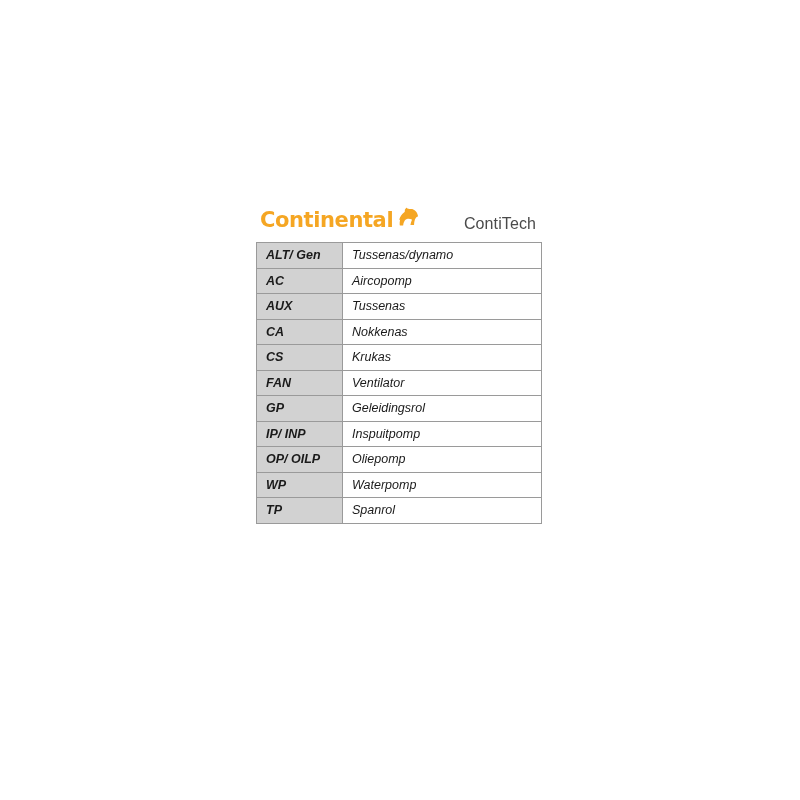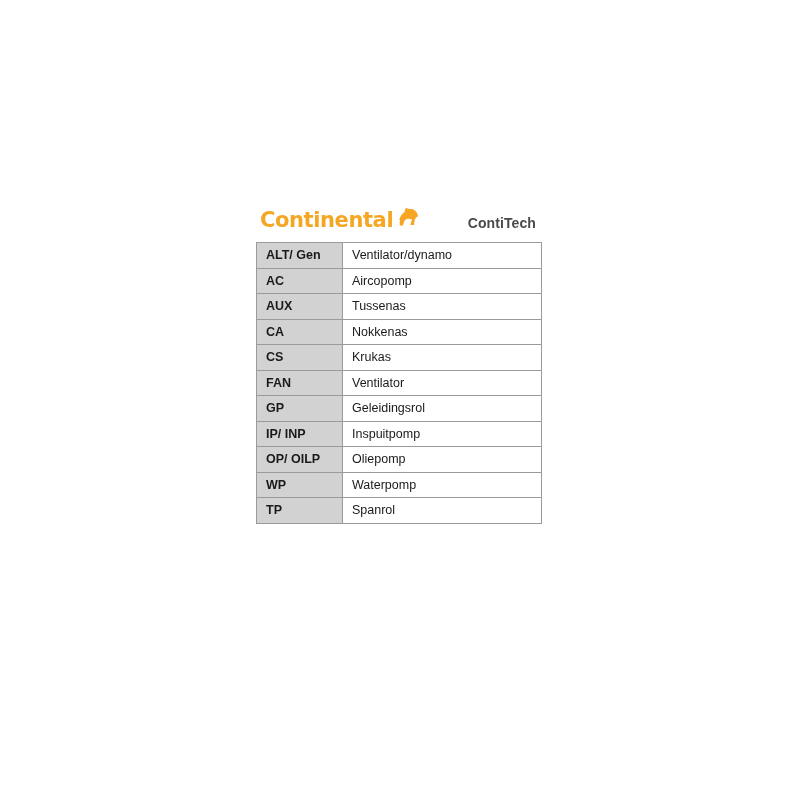--- a/index.html
+++ b/index.html
@@ -74,32 +74,33 @@
 
   .horse {
     margin-left: 3px;
     margin-top: -4px;
   }
 
   .contitech {
     position: absolute;
     right: 6px;
     top: 17px;
-    font-size: 14px;
-    font-weight: bold;
+    font-size: 16px;
+    font-weight: normal;
     color: #4a4a4a;
     letter-spacing: 0.1px;
     text-align: center;
   }
 
   
   table.legend {
     border-collapse: collapse;
     width: 286px;
     table-layout: fixed;
+    font-style: italic;
   }
 
   table.legend tr {
     height: 25.5px;
   }
 
   table.legend td {
     border: 1px solid #9a9a9a;
     padding: 0 0 0 9px;
     font-size: 12.5px;
@@ -137,21 +138,21 @@
           </svg>
         </span>
       </div>
       <span class="contitech">ContiTech</span>
     </div>
 
     <table class="legend">
       <tbody>
         <tr>
           <td class="code">ALT/ Gen</td>
-          <td class="desc">Ventilator/dynamo</td>
+          <td class="desc">Tussenas/dynamo</td>
         </tr>
         <tr>
           <td class="code">AC</td>
           <td class="desc">Aircopomp</td>
         </tr>
         <tr>
           <td class="code">AUX</td>
           <td class="desc">Tussenas</td>
         </tr>
         <tr>

